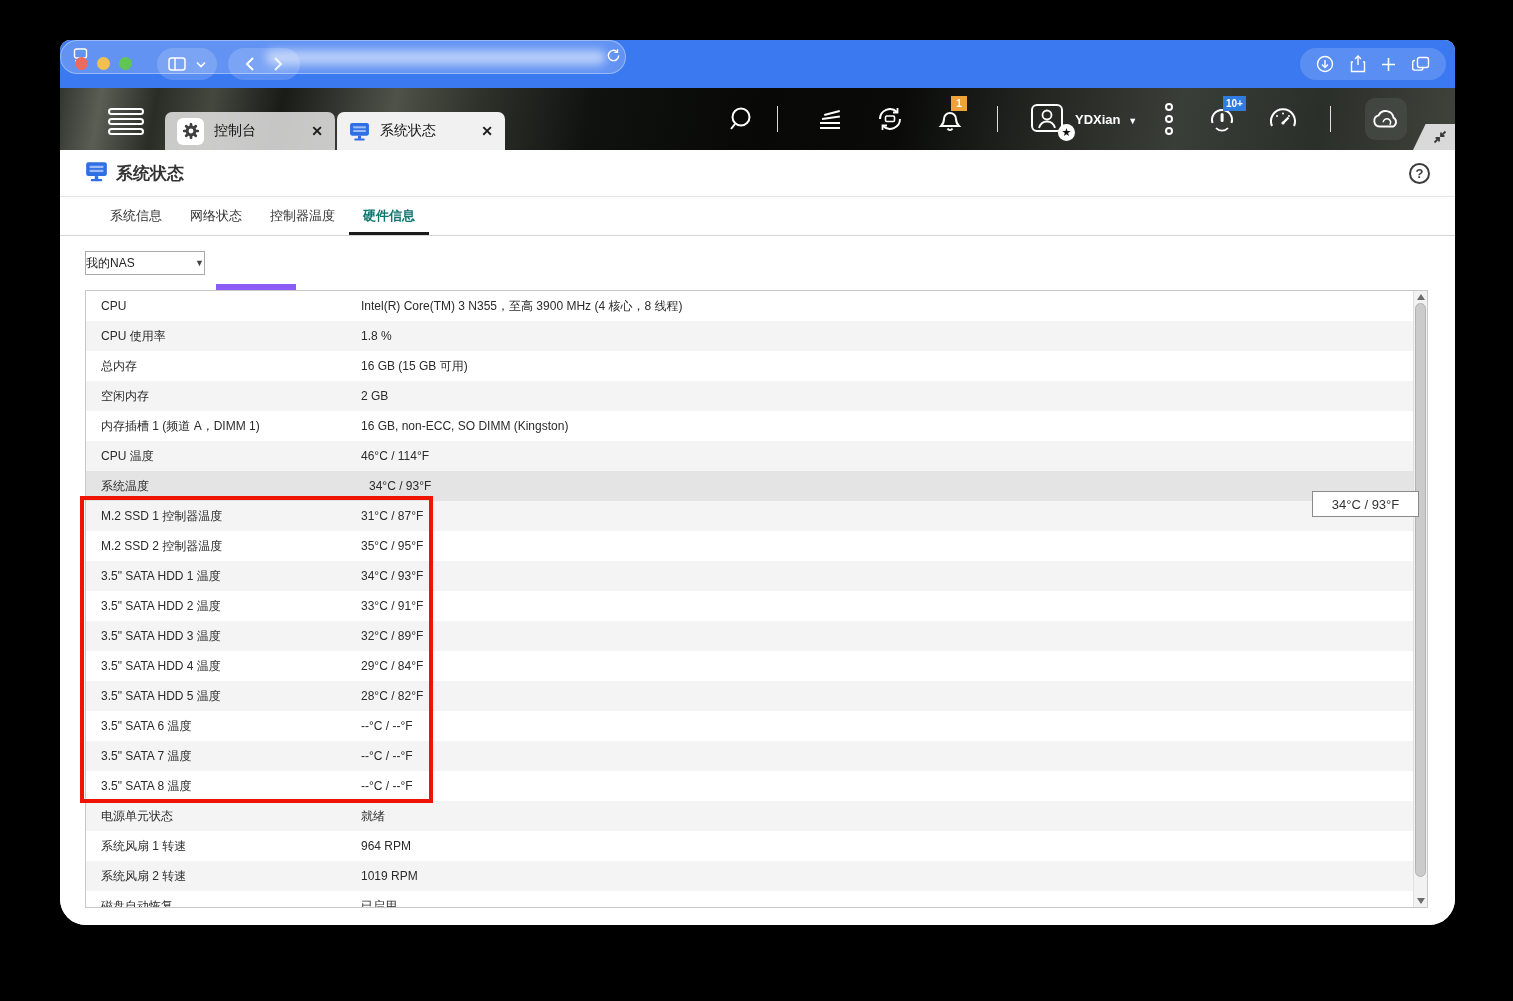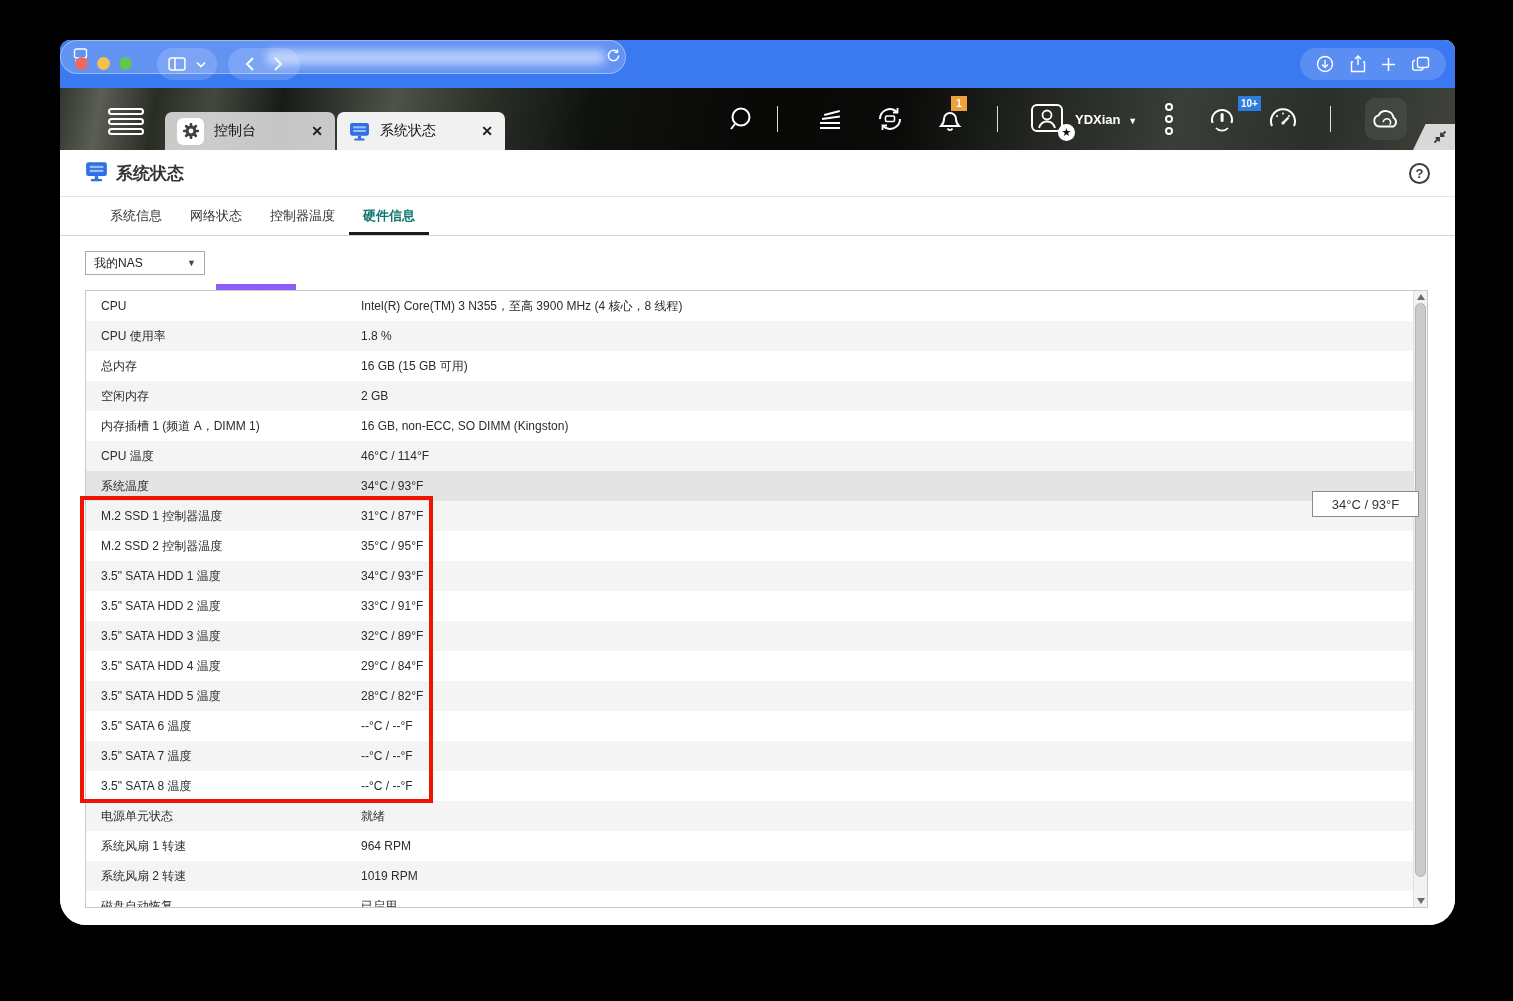--- a/index.html
+++ b/index.html
@@ -39,21 +39,21 @@
   .app-tab .close { margin-left:auto; font-size:14px; font-weight:bold; color:#1a1a1a; cursor:pointer; }
   .gear-box { width:27px; height:27px; background:#fff; border-radius:6px; display:flex; align-items:center; justify-content:center; margin-right:10px; }
   .tab-label { white-space:nowrap; }
   .mon-box { margin-right:10px; display:flex; }
 
   .hdr-ico { position:absolute; top:14px; width:34px; height:34px; display:flex; align-items:center; justify-content:center; cursor:pointer; }
   .hdr-div { position:absolute; top:18px; width:1px; height:26px; background:rgba(255,255,255,0.85); }
   .badge { position:absolute; top:-6px; left:18px; min-width:16px; height:15px; padding:0 3px;
            color:#fff; font-size:10px; font-weight:bold; display:flex; align-items:center; justify-content:center; }
   .badge.orange { background:#f0a23a; }
-  .badge.blue { background:#2f7ce0;margin-left:15px; }
+  .badge.blue { background:#2f7ce0; }
   .user-name { position:absolute; top:24px; left:1015px; color:#fff; font-weight:bold; font-size:13px; cursor:pointer; white-space:nowrap; }
   .user-name .caret { font-size:9px; margin-left:4px; }
   .dots { position:absolute; top:15px; left:1105px; cursor:pointer; }
   .dots div { width:8px; height:8px; border:2px solid #fff; border-radius:50%; margin-bottom:4px; }
   .cloud-btn { position:absolute; top:10px; left:1305px; width:42px; height:42px; border-radius:10px;
                background:rgba(72,76,70,0.72); display:flex; align-items:center; justify-content:center; cursor:pointer; }
   .collapse-corner { position:absolute; right:0; bottom:0; width:42px; height:26px;
                background:#d9d9d9; clip-path:polygon(30% 0,100% 0,100% 100%,0 100%);
                display:flex; align-items:center; justify-content:flex-end; padding-right:7px; cursor:pointer; }
 
@@ -62,31 +62,31 @@
   .content-header { height:47px; border-bottom:1px solid #e5e5e5; display:flex; align-items:center; padding:0 25px; }
   .page-title { font-size:17px; font-weight:bold; color:#333; margin-left:8px; }
   .help-btn { margin-left:auto; width:21px; height:21px; border:2px solid #3c3c3c; border-radius:50%;
               display:flex; align-items:center; justify-content:center; font-size:13px; font-weight:bold; color:#3c3c3c; cursor:pointer; }
   .page-tabs { height:39px; border-bottom:1px solid #d4d4d4; padding-left:36px; display:flex; align-items:flex-end; }
   .page-tab { padding:0 14px 10px; font-size:13px; color:#333; cursor:pointer; }
   .page-tab.active { font-weight:bold; color:#0f766e; border-bottom:3px solid #1c1c1c; padding-bottom:7px; }
 
   .controls { position:absolute; left:25px; top:101px; display:flex; gap:11px; }
   .nas-select { width:120px; height:24px; border:1px solid #a9a9a9; background:#fff; display:flex;
-                align-items:center; padding:0 8px; font-size:12px; color:#222; cursor:pointer; }
+                align-items:center; padding:0 0; font-size:12px; color:#222; cursor:pointer; }
   .nas-select .caret { margin-left:auto; font-size:9px; color:#444; }
   .refresh-btn { width:80px; height:24px; border:7px solid #8b5cf6; background:#fff; font-size:12px; color:#222;
                  display:flex; align-items:center; justify-content:center; cursor:pointer;margin-top:33px; }
 
   .tablewrap { position:absolute; left:25px; top:140px; width:1343px; height:618px;
                border:1px solid #c8c8c8; background:#fff; overflow:hidden; }
   .t-row { height:30px; display:flex; align-items:center; font-size:12px; }
   .t-row.shade { background:#f4f4f4; }
   .t-row.plain { background:#fff; }
-  .t-row.hovered { background:#e4e4e4; }
+  .t-row.hovered { background:#e4e4e4;gap:8px; }
   .t-label { width:275px; padding-left:15px; color:#2b2b2b; }
   .t-value { color:#2b2b2b; }
 
   .vscroll { position:absolute; top:0; right:0; width:14px; height:616px; background:#f2f2f2; border-left:1px solid #e0e0e0; }
   .sb-up,.sb-down { position:absolute; left:0; width:13px; height:12px; display:flex; align-items:center; justify-content:center; cursor:pointer; }
   .sb-up{ top:0; } .sb-down{ bottom:0; }
   .tri-up { width:0; height:0; border-left:4px solid transparent; border-right:4px solid transparent; border-bottom:6px solid #6b6b6b; }
   .tri-down { width:0; height:0; border-left:4px solid transparent; border-right:4px solid transparent; border-top:6px solid #6b6b6b; }
   .sb-thumb { position:absolute; left:1px; top:12px; width:11px; height:574px; background:#cbcbcb;
               border:1px solid #b3b3b3; border-radius:6px; cursor:pointer; }

